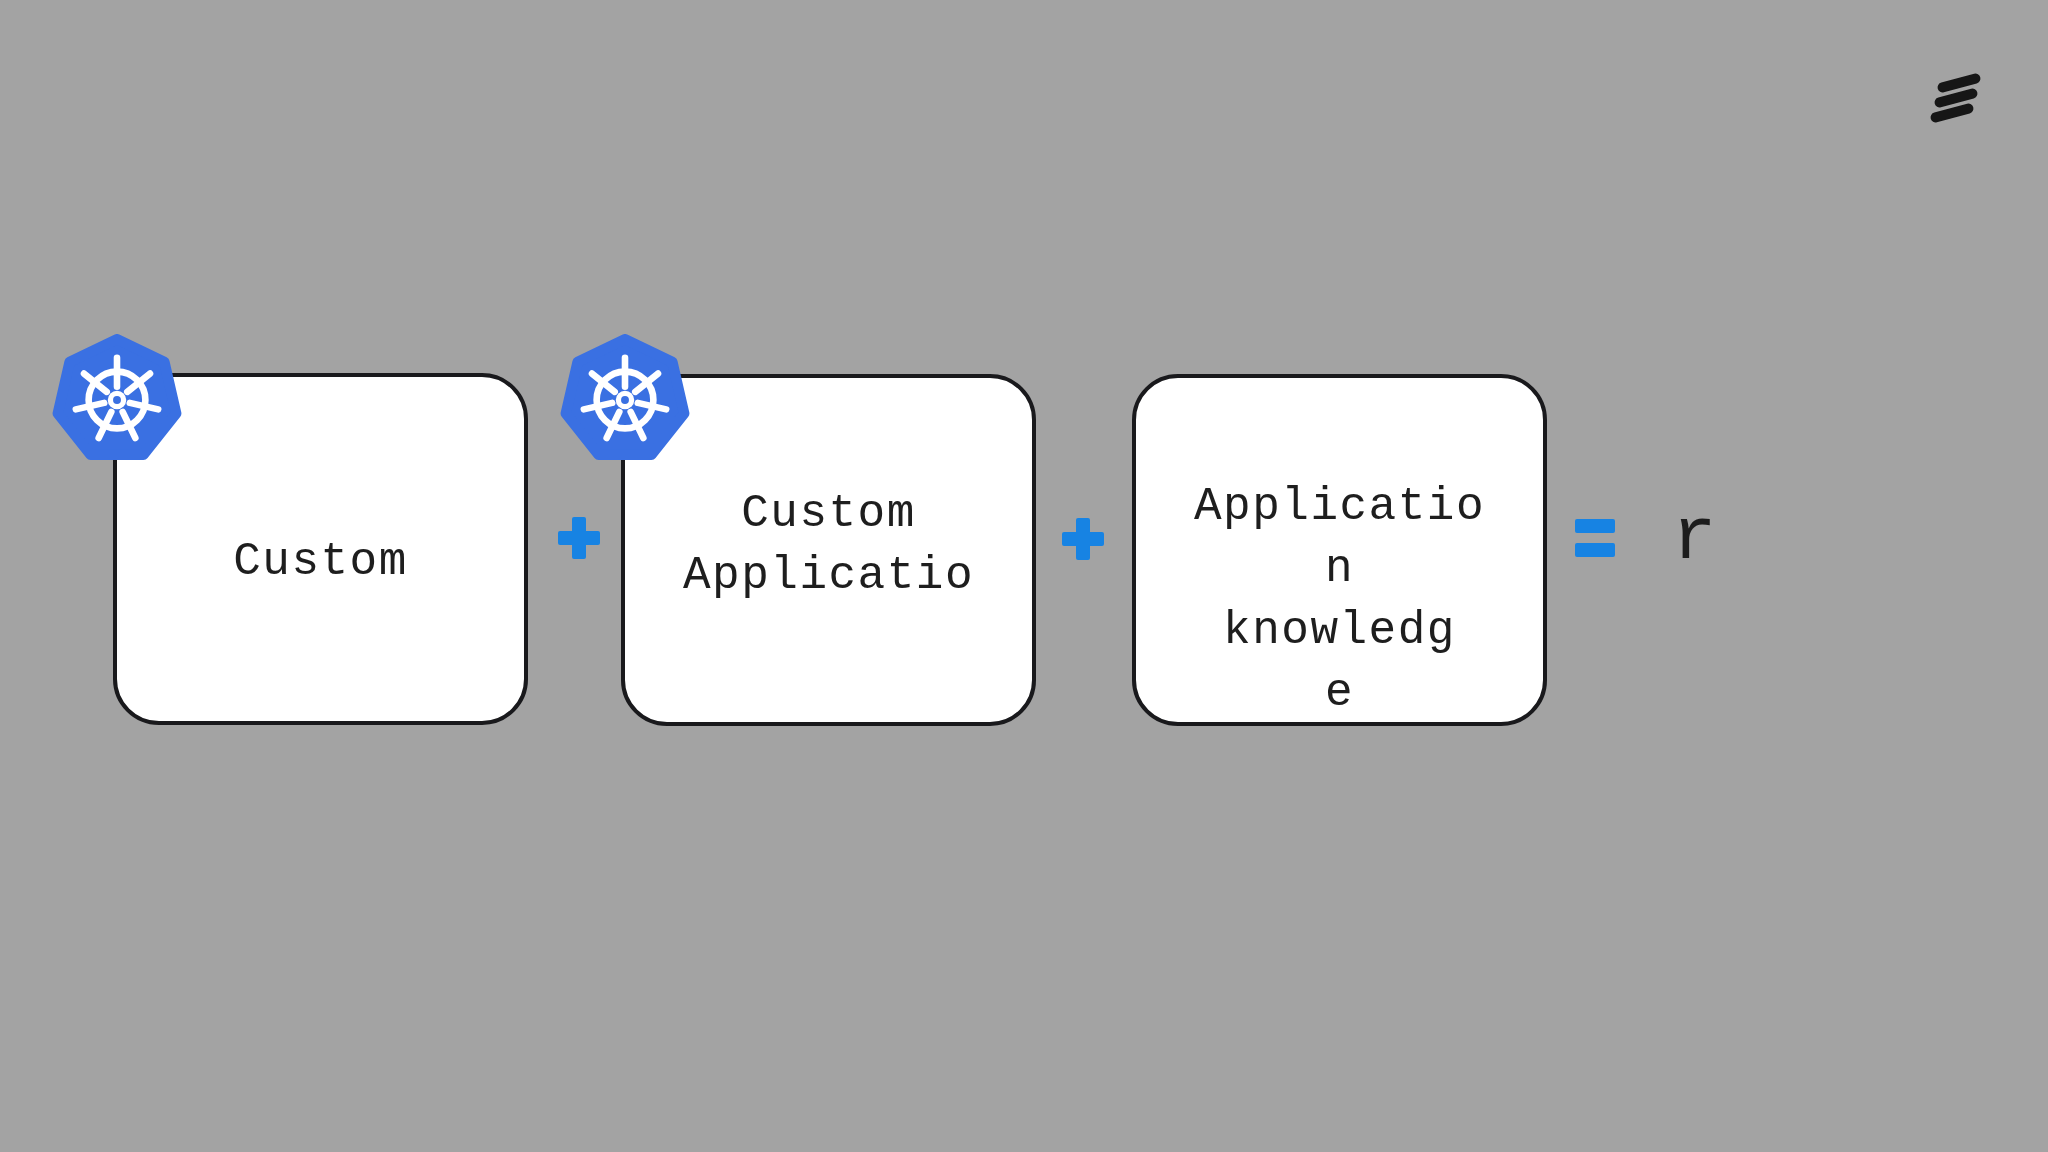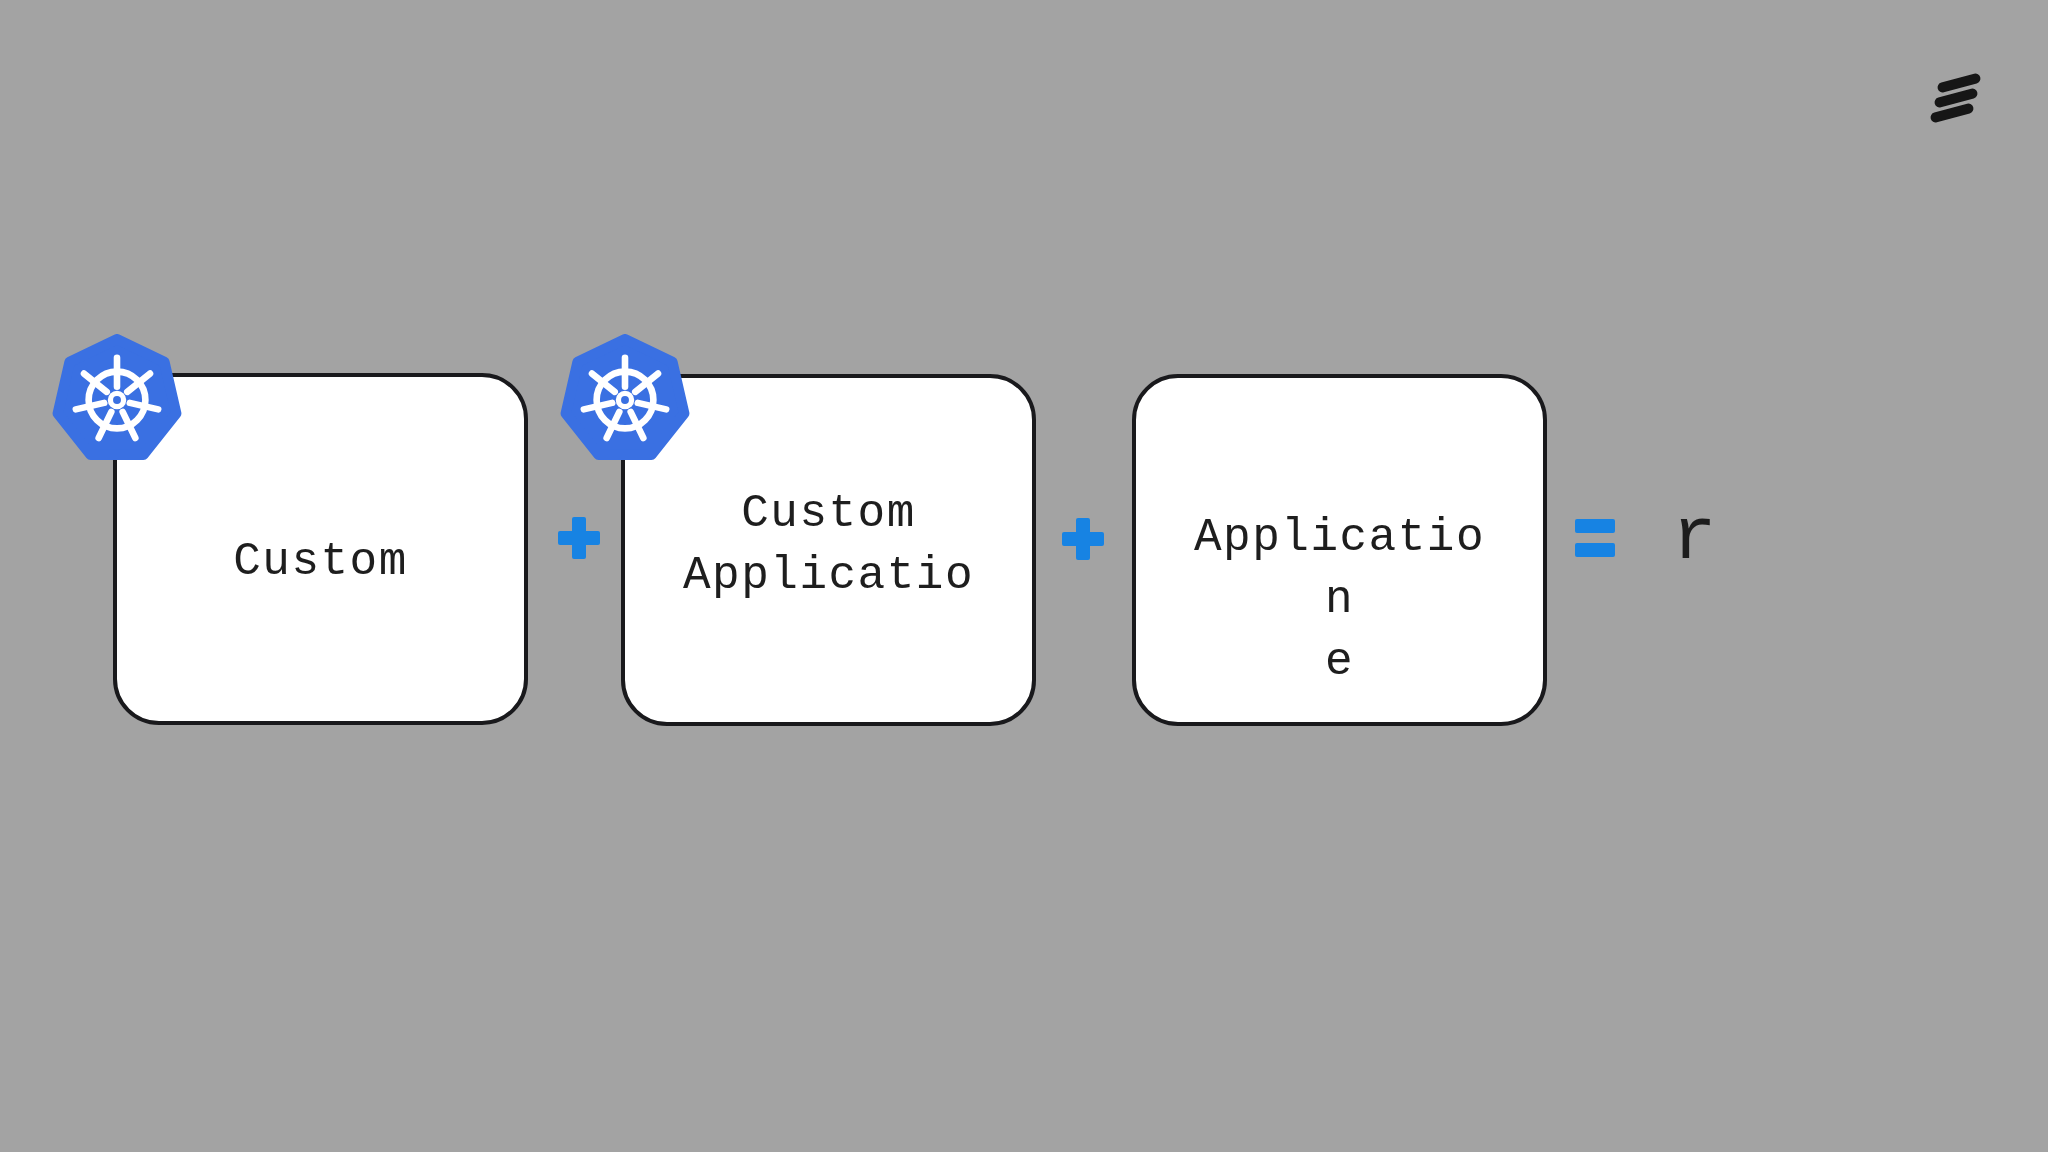--- a/index.html
+++ b/index.html
@@ -109,20 +109,21 @@
 
   <div class="plus plus2">
     <i class="h"></i>
     <i class="v"></i>
   </div>
 
   <div class="box box3">
     <div class="box-label">
       <div>Applicatio</div>
       <div>n</div>
+      <div>knowledg</div>
       <div>e</div>
     </div>
   </div>
 
   <div class="equals">
     <i class="e e1"></i>
     <i class="e e2"></i>
   </div>
 
   <div class="result-label">

